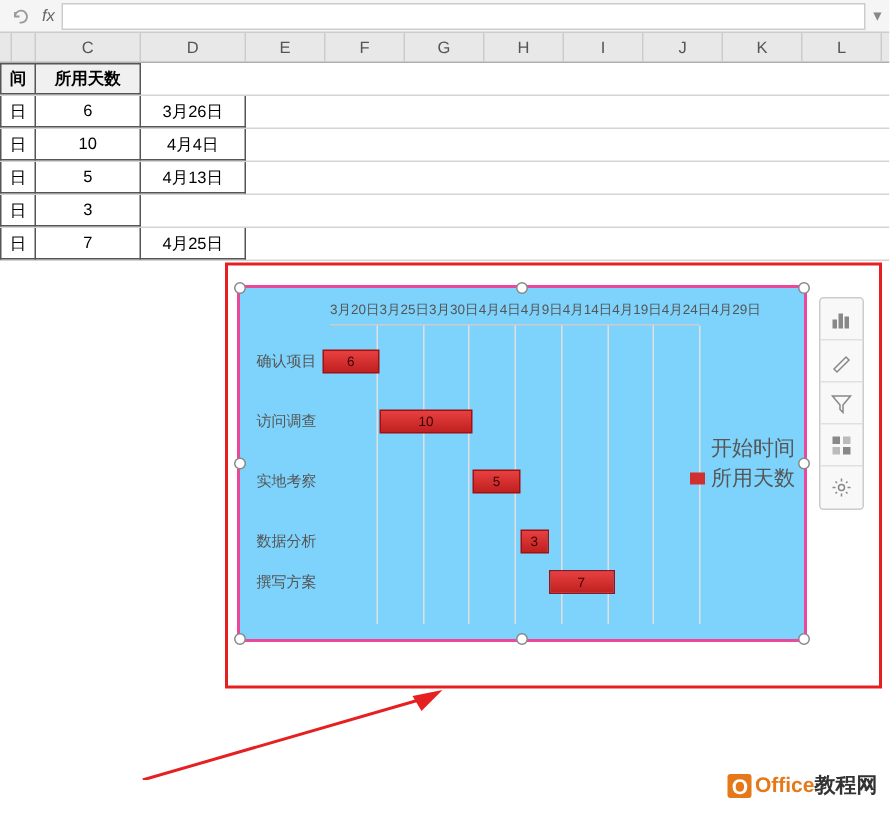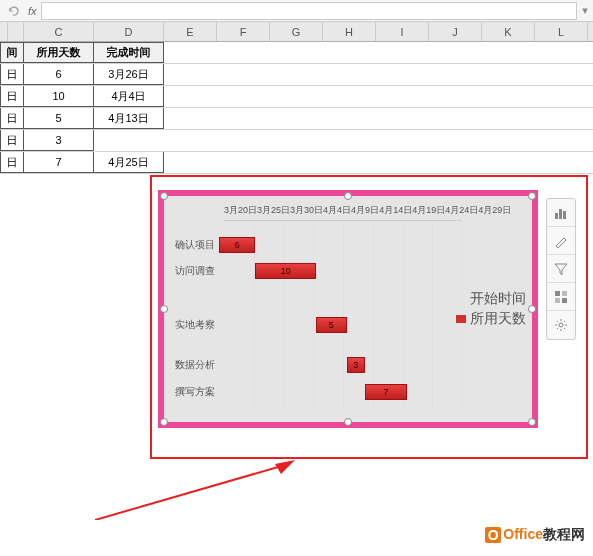--- a/index.html
+++ b/index.html
@@ -23,21 +23,21 @@
     .rows { }
     .row { display: flex; height: 22px; border-bottom: 1px solid #d4d4d4; }
     .cell { border-right: 1px solid #d4d4d4; display: flex; align-items: center; justify-content: center; font-size: 11px; }
     .cell-b { width: 24px; border: 1px solid #555; border-top: none; }
     .cell-c { width: 70px; border: 1px solid #555; border-top: none; border-left: none; }
     .cell-d { width: 70px; border: 1px solid #555; border-top: none; border-left: none; }
     .head-row .cell-b, .head-row .cell-c, .head-row .cell-d { background: #f0f0f0; font-weight: bold; border-top: 1px solid #555; }
     
     .red-border { position: absolute; left: 150px; top: 175px; width: 438px; height: 284px; border: 2px solid #e62020; }
     
-    .chart-box { position: absolute; left: 158px; top: 190px; width: 380px; height: 238px; background: #e5e5e5; border: 6px solid #ec4899; }
+    .chart-box { position: absolute; left: 158px; top: 190px; width: 380px; height: 238px; background: #7dd3fc; border: 2px solid #ec4899; }
     .sel-handle { position: absolute; width: 8px; height: 8px; background: #fff; border: 1px solid #888; border-radius: 50%; }
     .sh-tl { left: -4px; top: -4px; } .sh-tm { left: 50%; margin-left: -4px; top: -4px; } .sh-tr { right: -4px; top: -4px; }
     .sh-ml { left: -4px; top: 50%; margin-top: -4px; } .sh-mr { right: -4px; top: 50%; margin-top: -4px; }
     .sh-bl { left: -4px; bottom: -4px; } .sh-bm { left: 50%; margin-left: -4px; bottom: -4px; } .sh-br { right: -4px; bottom: -4px; }
     
     .chart-inner { position: relative; width: 100%; height: 100%; }
     .axis-top { position: absolute; left: 60px; right: 70px; top: 8px; display: flex; font-size: 9px; color: #555; }
     .axis-top span { flex: 1; text-align: center; white-space: nowrap; }
     
     .plot { position: absolute; left: 60px; right: 70px; top: 24px; bottom: 10px; border-top: 1px solid #ccc; }
@@ -51,21 +51,21 @@
     .legend-item { display: flex; align-items: center; margin: 2px 0; }
     .legend-sw { width: 10px; height: 8px; background: #d03030; margin-right: 4px; }
     .legend-sw.blank { background: transparent; }
     
     .side-tools { position: absolute; left: 546px; top: 198px; width: 30px; background: #f8f8f8; border: 1px solid #ccc; border-radius: 3px; }
     .tool-btn { width: 28px; height: 28px; display: flex; align-items: center; justify-content: center; border-bottom: 1px solid #e0e0e0; cursor: pointer; color: #666; }
     .tool-btn:last-child { border-bottom: none; }
     
     .arrow { position: absolute; left: 95px; top: 460px; width: 200px; height: 60px; pointer-events: none; }
     
-    .watermark { position: absolute; right: 8px; bottom: 12px; text-align: right; margin-left: 24px; }
+    .watermark { position: absolute; right: 8px; bottom: 23px; text-align: right; margin-left: 24px; }
     .wm-line1 { font-size: 14px; color: #333; font-weight: bold; }
     .wm-line1 .orange { color: #e67817; }
     .wm-line2 { font-size: 12px; color: #e67817; font-weight: bold; }
     .wm-icon { display: inline-block; width: 16px; height: 16px; background: #e67817; color: #fff; font-weight: bold; text-align: center; line-height: 16px; border-radius: 2px; margin-right: 2px; vertical-align: middle; }
   </style>
 </head>
 <body>
 
 <div class="formula-bar">
   <span class="fx-undo">
@@ -91,21 +91,20 @@
     <div class="col-h ch-std">H</div>
     <div class="col-h ch-std">I</div>
     <div class="col-h ch-std">J</div>
     <div class="col-h ch-std">K</div>
     <div class="col-h ch-std">L</div>
   </div>
   <div class="rows">
     <div class="row head-row">
       <div class="cell cell-b">间</div>
       <div class="cell cell-c">所用天数</div>
-      <div class="cell cell-d">完成时间</div>
     </div>
     <div class="row">
       <div class="cell cell-b">日</div>
       <div class="cell cell-c">6</div>
       <div class="cell cell-d">3月26日</div>
     </div>
     <div class="row">
       <div class="cell cell-b">日</div>
       <div class="cell cell-c">10</div>
       <div class="cell cell-d">4月4日</div>
@@ -160,21 +159,21 @@
         <div class="gridline" style="left:75%"></div>
       <div class="gridline" style="left:87.5%"></div>
         <div class="gridline" style="left:100%"></div>
 
       <div class="cat-row" style="top:6px">
         <div class="cat-label">确认项目</div>
         <div class="cat-track">
             <div class="bar" style="left:0%;width:15%">6</div>
           </div>
       </div>
-      <div class="cat-row" style="top:32px">
+      <div class="cat-row" style="top:46px">
         <div class="cat-label">访问调查</div>
         <div class="cat-track">
             <div class="bar" style="left:15%;width:25%">10</div>
           </div>
       </div>
       <div class="cat-row" style="top:86px">
         <div class="cat-label">实地考察</div>
         <div class="cat-track">
             <div class="bar" style="left:40%;width:12.5%">5</div>
           </div>

